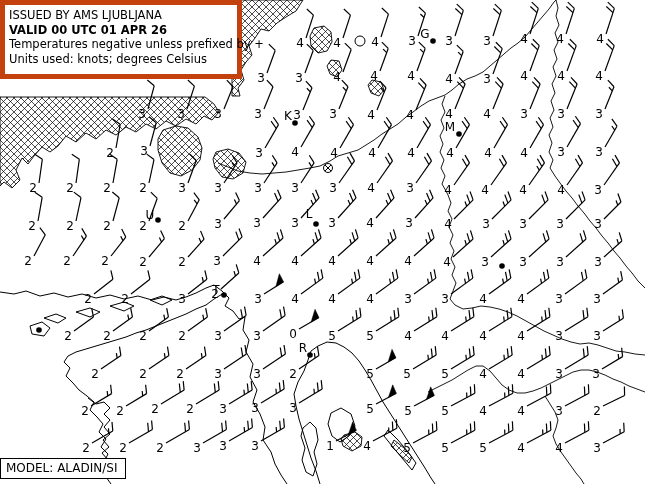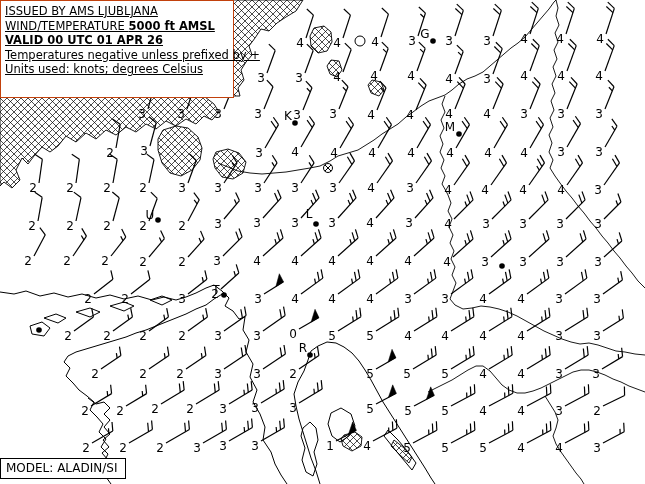--- a/index.html
+++ b/index.html
@@ -1,20 +1,20 @@
 <!DOCTYPE html>
 <html><head>
 <meta charset="utf-8">
 <style>
   html,body{margin:0;padding:0;background:#fff;}
   .stage{position:relative;width:645px;height:484px;background:#fff;overflow:hidden;
          font-family:"DejaVu Sans", sans-serif;color:#000;}
   .stage svg{position:absolute;left:0;top:0;}
-  .titlebox{position:absolute;left:0;top:0;width:224px;background:#fff;border:1px solid #c2410c;
-            padding:3px 4px 20px 4px;font-size:11.5px;line-height:14.6px;white-space:nowrap;text-decoration:underline;}
+  .titlebox{position:absolute;left:0;top:0;width:224px;background:#fff;border:5px solid #c2410c;
+            padding:3px 4px 8px 4px;font-size:11.5px;line-height:14.6px;white-space:nowrap;}
   .titlebox .b{font-weight:bold;}
   .modelbox{position:absolute;left:0;top:458px;background:#fff;border:1px solid #000;
             padding:2px 7px 3px 5px;font-size:12px;}
 </style>
 </head>
 <body>
 
 <div class="stage">
   <svg id="map-canvas" width="645" height="484" viewBox="0 0 645 484">
     <defs>
@@ -1074,21 +1074,20 @@
           <text x="303" y="352" text-anchor="middle" font-size="12" fill="#000000">R</text>
           <circle cx="310" cy="355" r="2.8" fill="#000000"></circle>
         </g>
         <circle cx="502" cy="266" r="2.8" fill="#000000"></circle>
         <circle cx="39" cy="330" r="2.8" fill="#000000"></circle>
       </g>
   </svg>
 
   <div class="titlebox" id="titlebox">
       <div><span>ISSUED BY AMS LJUBLJANA</span></div>
-      <div><span>WIND/TEMPERATURE </span><span class="b">5000 ft AMSL</span></div>
       <div><span class="b">VALID 00 UTC 01 APR 26</span></div>
       <div><span>Temperatures negative unless prefixed by +</span></div>
       <div><span>Units used: knots; degrees Celsius</span></div>
     </div>
 
   <div class="modelbox">
     <span>MODEL: ALADIN/SI</span>
   </div>
 </div>
 

